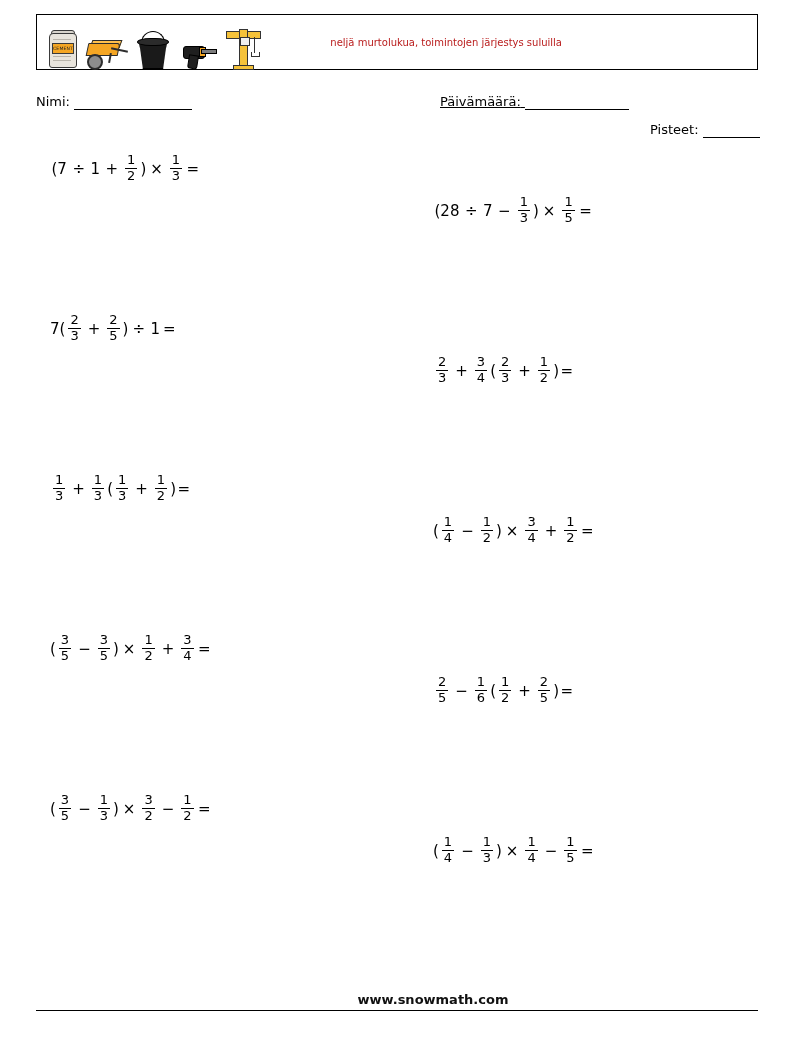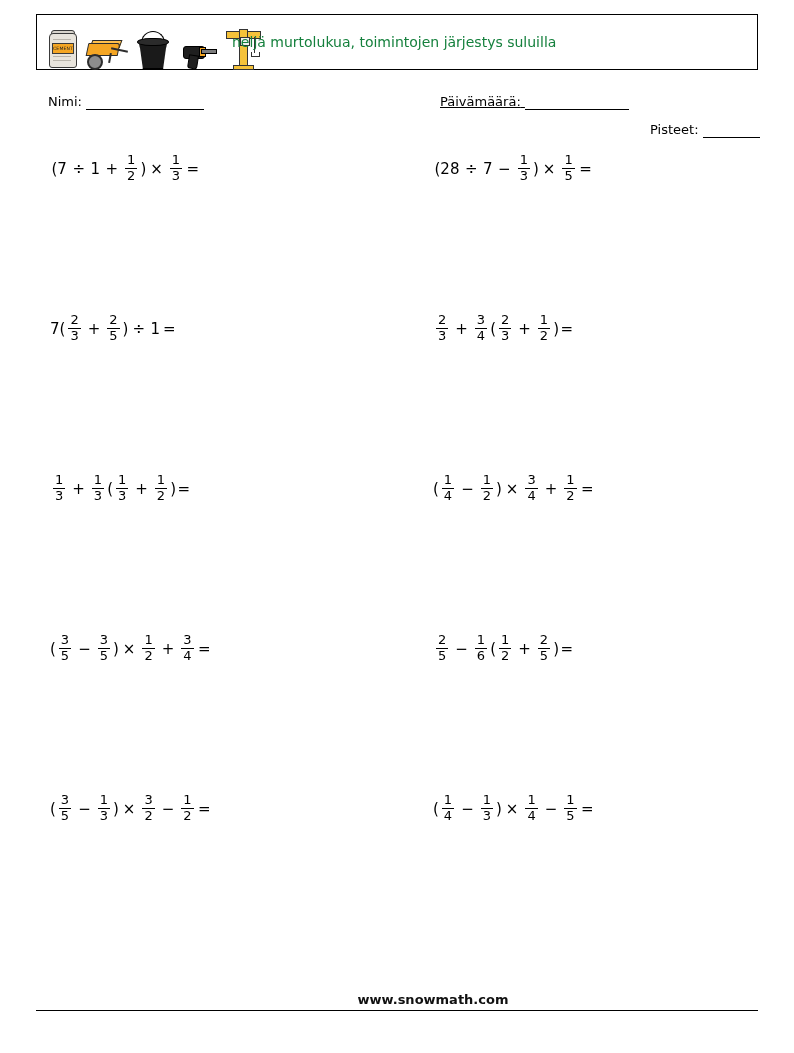--- a/index.html
+++ b/index.html
@@ -35,24 +35,24 @@
     padding-left: 8px;
     height: 100%;
     padding-top: 6px;
     box-sizing: border-box;
   }
   .header-title {
     position: absolute;
     left: 50%;
     transform: translateX(-50%);
     width: 330px;
-    text-align: left;
-    font-size: 14px;
+    text-align: right;
+    font-size: 10px;
     line-height: 17px;
-    color: #15803d;
+    color: #b91c1c;
   }
 
   
   .ico { position: relative; }
 
   
   .ico-cement { width: 34px; height: 40px; }
   .bag-body {
     position: absolute; left: 4px; top: 4px; width: 26px; height: 33px;
     background: #e8e4dc; border: 1.4px solid #3a3a3a; border-radius: 4px 4px 3px 3px;
@@ -155,21 +155,21 @@
   }
 
   
   .info-row {
     position: absolute;
     left: 36px;
     top: 94px;
     width: 735px;
     font-size: 13px;
   }
-  .info-nimi { position: absolute; left: 12px; top: 0; }
+  .info-nimi { position: absolute; left: 0; top: 0; }
   .info-pvm { position: absolute; left: 404px; top: 0; text-decoration: underline; }
   .info-pisteet { position: absolute; left: 614px; top: 0; margin-top: 28px; }
   .blank { display: inline-block; border-bottom: 1px solid #000; }
 
   
   .problems {
     position: absolute;
     left: 36px;
     top: 140px;
     width: 735px;
@@ -181,21 +181,21 @@
   }
   .pcell .expr {
     position: absolute;
     top: 14px;
     font-size: 15px;
     white-space: nowrap;
     display: flex;
     align-items: center;
   }
   .pcell.left .expr { left: 14px; }
-  .pcell.right .expr { left: 30px; }
+  .pcell.right .expr { left: 30px; margin-top: 42px; }
 
   
   .frac {
     display: inline-flex;
     flex-direction: column;
     align-items: center;
     justify-content: center;
     vertical-align: middle;
     margin: 0 3px;
     font-size: 13px;

